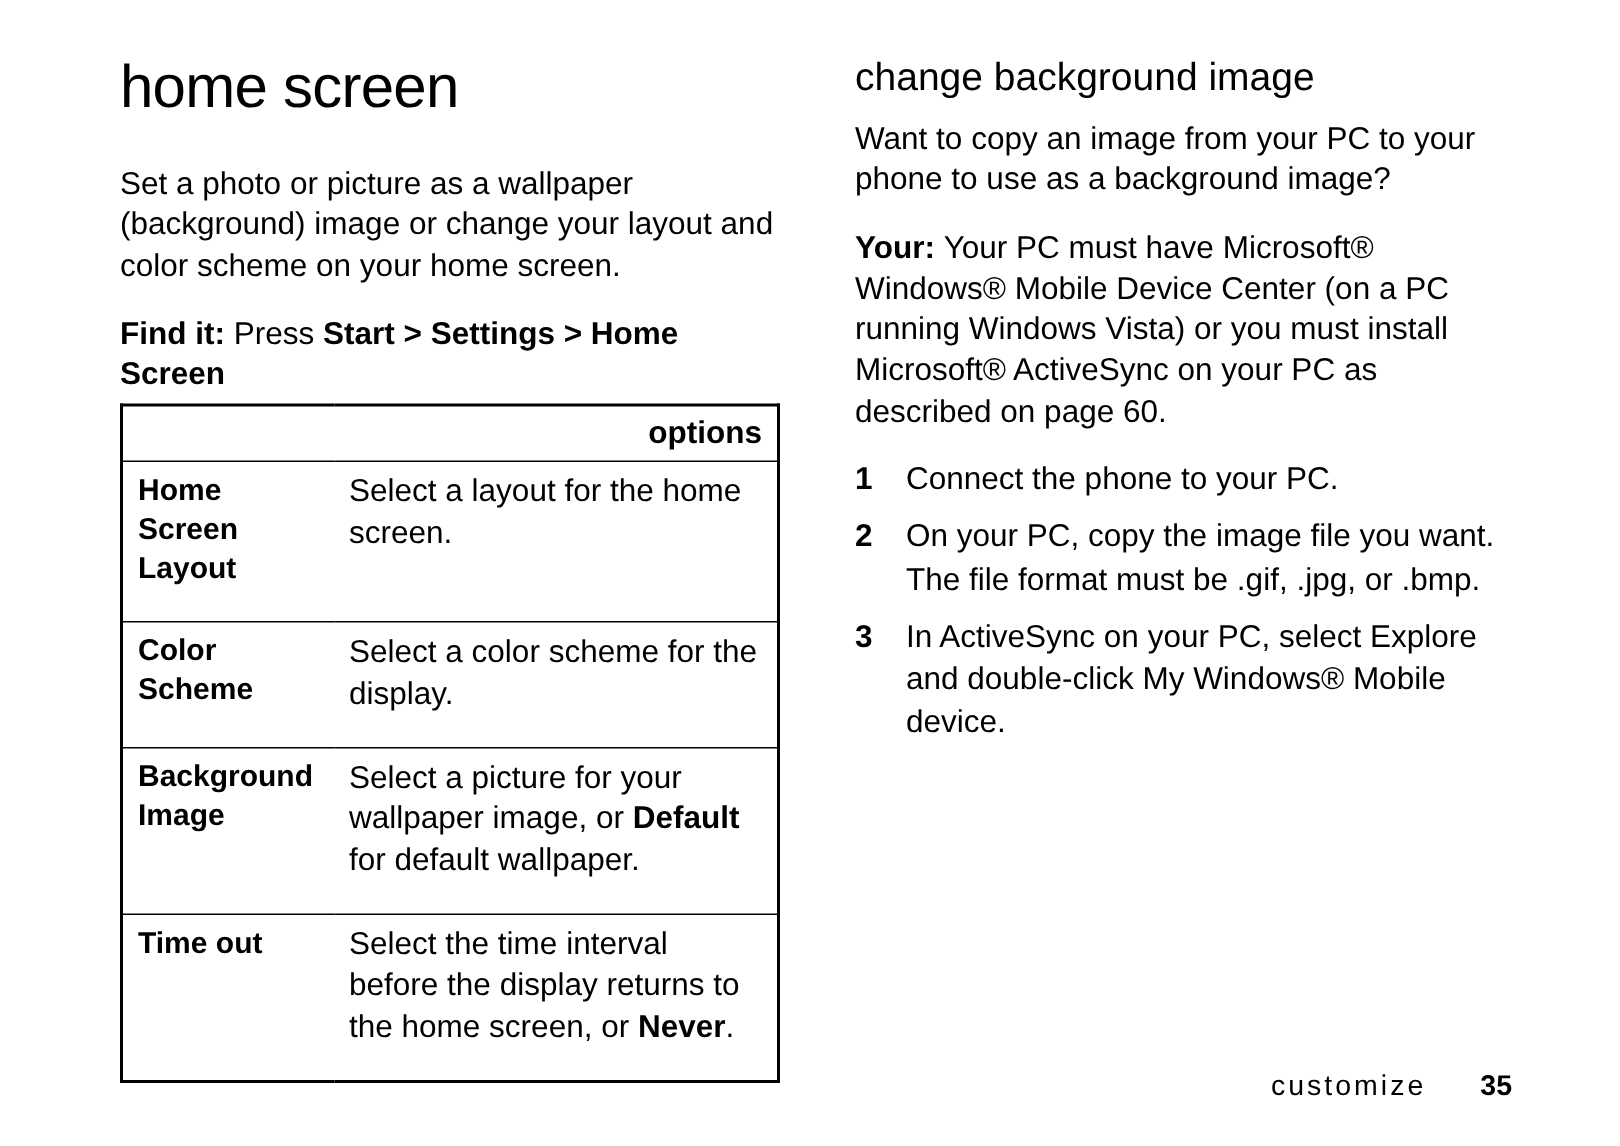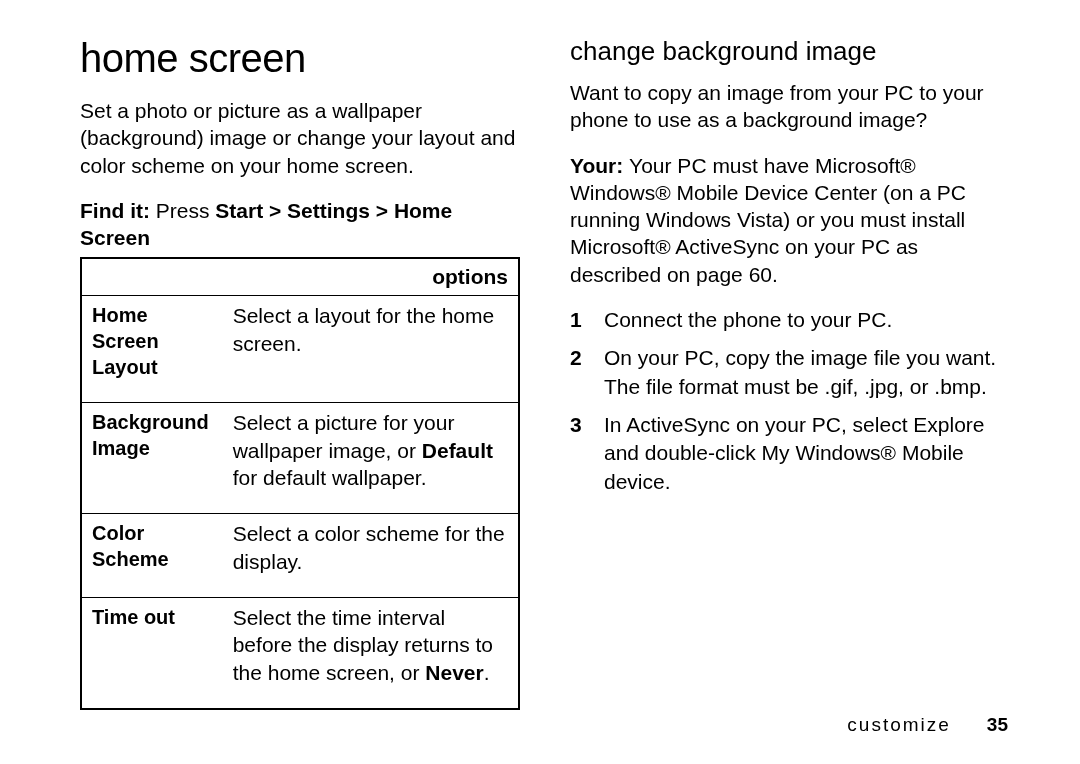--- a/index.html
+++ b/index.html
@@ -21,21 +21,21 @@
       gap: 50px;
       height: 640px;
     }
     .col {
       flex: 1;
       min-width: 0;
     }
     h1 {
       font-size: 40px;
       font-weight: 400;
-      margin-bottom: 16px;
+      margin-bottom: 28px;
       letter-spacing: -0.5px;
     }
     h2 {
       font-size: 26px;
       font-weight: 400;
       margin-bottom: 12px;
     }
     p {
       font-size: 21px;
       line-height: 1.3;
@@ -138,26 +138,26 @@
         <tr>
           <th colspan="2">options</th>
         </tr>
       </thead>
       <tbody>
         <tr>
           <td class="opt">Home<br>Screen<br>Layout</td>
           <td><span>Select a layout for the home screen.</span></td>
         </tr>
         <tr>
+          <td class="opt">Color<br>Scheme</td>
+          <td><span>Select a color scheme for the display.</span></td>
+        </tr>
+        <tr>
           <td class="opt">Background<br>Image</td>
           <td><span>Select a picture for your wallpaper image, or </span><span class="bold-inline">Default</span><span> for default wallpaper.</span></td>
-        </tr>
-        <tr>
-          <td class="opt">Color<br>Scheme</td>
-          <td><span>Select a color scheme for the display.</span></td>
         </tr>
         <tr>
           <td class="opt">Time out</td>
           <td><span>Select the time interval before the display returns to the home screen, or </span><span class="bold-inline">Never</span><span>.</span></td>
         </tr>
       </tbody>
     </table>
   </div>
 
   <div class="col">

